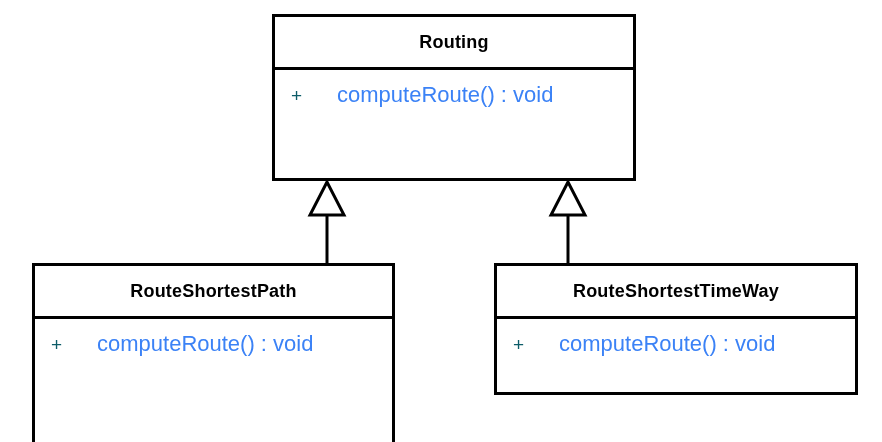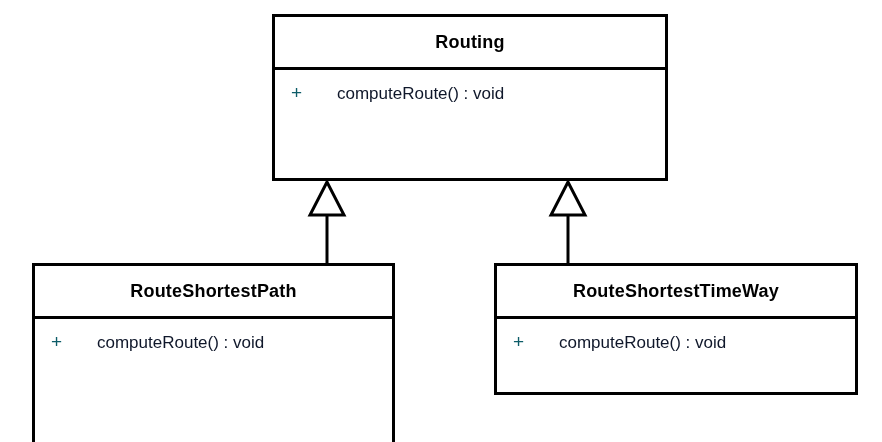--- a/index.html
+++ b/index.html
@@ -52,22 +52,22 @@
   .uml-visibility {
     font-family: "Liberation Sans", sans-serif;
     font-size: 19px;
     color: #0d5c68;
     width: 46px;
     flex: 0 0 46px;
     text-align: left;
   }
   .uml-member-signature {
     font-family: "Liberation Sans", sans-serif;
-    font-size: 17px;
-    color: #0f172a;
+    font-size: 22px;
+    color: #3b82f6;
     white-space: nowrap;
   }
   .generalization {
     position: absolute;
     overflow: visible;
   }
   .gen-line {
     stroke: #000000;
     stroke-width: 3;
   }
@@ -86,21 +86,21 @@
   <svg class="generalization" style="left:297px; top:178px; width:60px; height:88px;" viewBox="0 0 60 88">
     <line class="gen-line" x1="30" y1="38" x2="30" y2="88"></line>
     <polygon class="gen-triangle" points="30,4 13,37 47,37"></polygon>
   </svg>
 
   <svg class="generalization" style="left:538px; top:178px; width:60px; height:88px;" viewBox="0 0 60 88">
     <line class="gen-line" x1="30" y1="38" x2="30" y2="88"></line>
     <polygon class="gen-triangle" points="30,4 13,37 47,37"></polygon>
   </svg>
 
-  <div class="uml-class" style="left:272px; top:14px; width:396px; height:167px;">
+  <div class="uml-class" style="left:272px; top:14px; width:364px; height:167px;">
     <div class="uml-class-name-compartment">
       <span class="uml-class-name">Routing</span>
     </div>
     <div class="uml-members-compartment">
       <div class="uml-member-row">
         <span class="uml-visibility">+</span>
         <span class="uml-member-signature">computeRoute() : void</span>
       </div>
     </div>
   </div>

